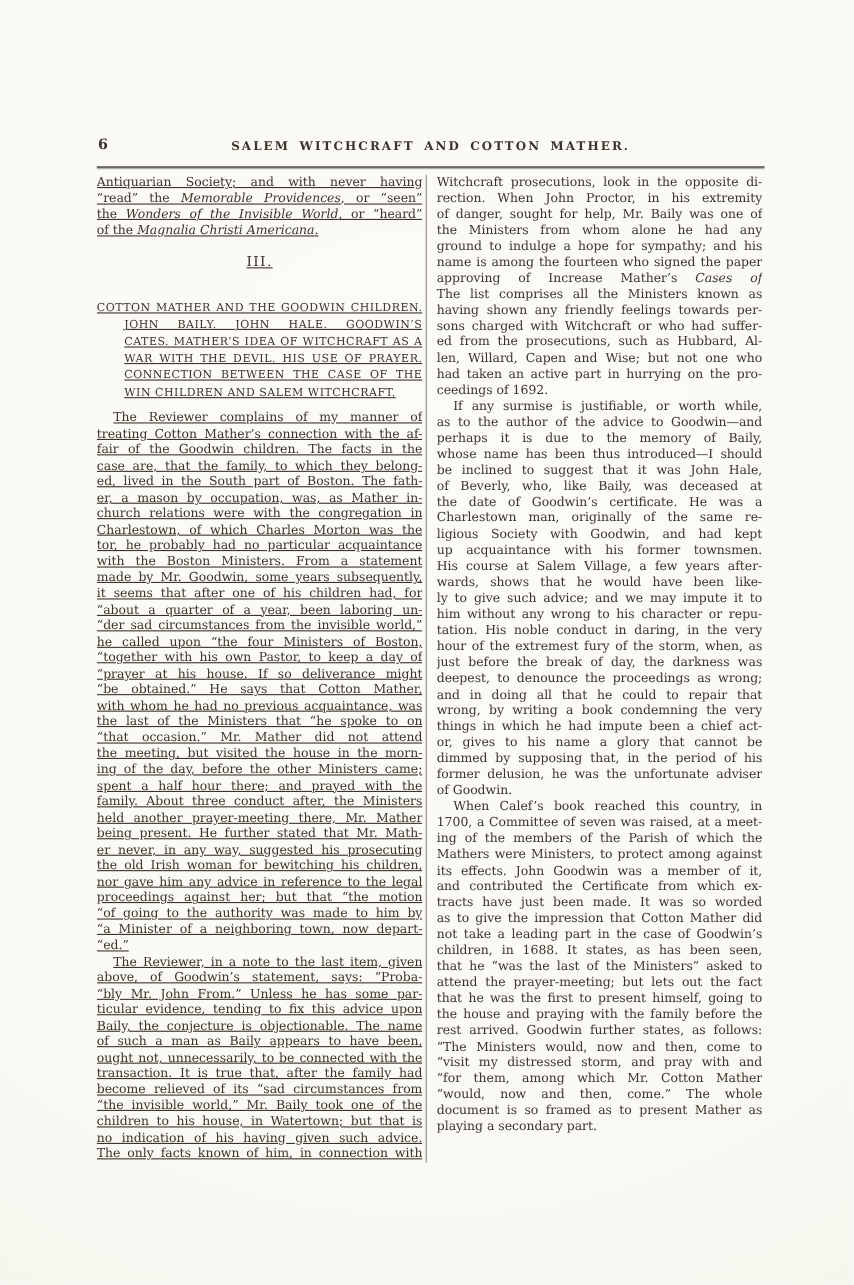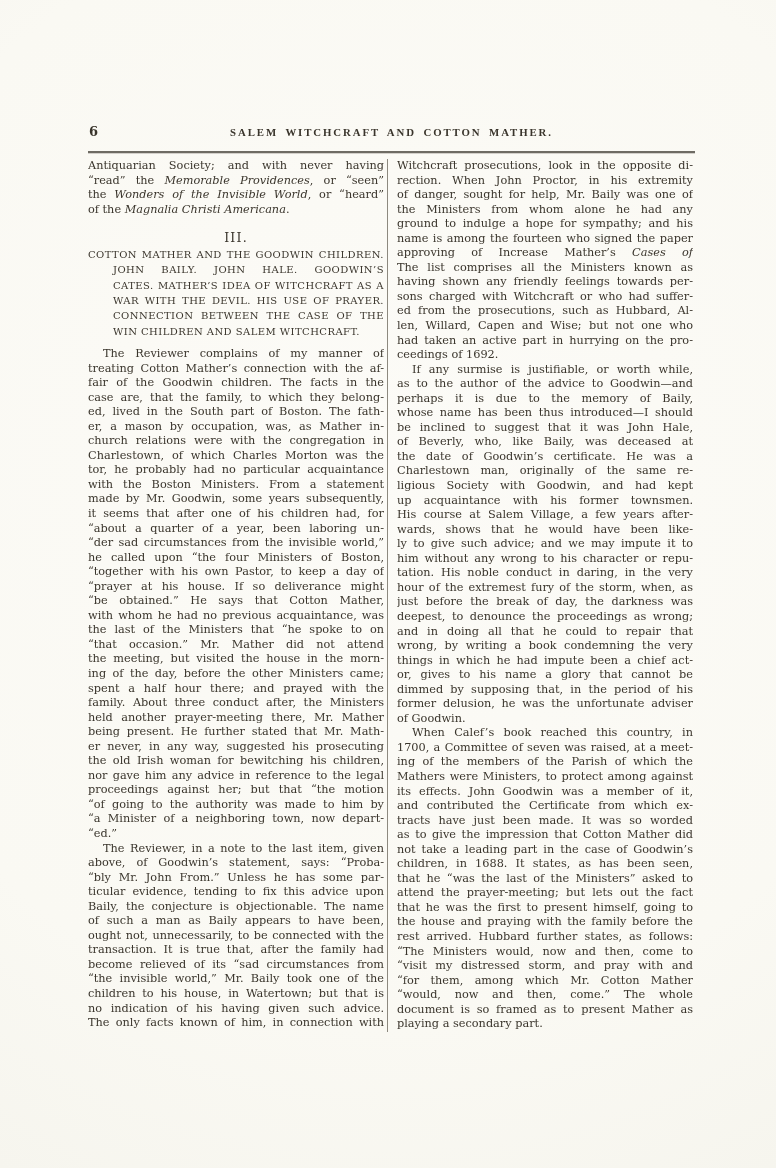--- a/index.html
+++ b/index.html
@@ -9,37 +9,37 @@
     font-family:"DejaVu Serif", serif;
     color:#3a352c;
     -webkit-font-smoothing:antialiased;
   }
   .sheet{position:absolute;inset:0;background:
     radial-gradient(circle at 50% 40%, #fcfbf7 0%, #faf9f3 70%, #f6f5ee 100%);}
   .content{position:absolute;left:88px;top:120px;width:607px;}
   .header{position:relative;height:27px;}
   .pagenum{position:absolute;left:1px;top:4px;font-size:13px;font-weight:bold;}
   .running-title{text-align:center;font-size:10.8px;font-weight:bold;
-    letter-spacing:1.9px;padding-top:6px;word-spacing:3px;font-family:Liberation Serif, serif;}
+    letter-spacing:1.9px;padding-top:6px;word-spacing:3px;}
   .header-rule{height:2px;background:#6e6b63;margin-top:4px;
     box-shadow:0 1px 0 rgba(90,85,75,0.25);}
   .columns{display:flex;margin-top:6px;align-items:stretch;}
   .col{font-size:11.3px;}
-  .col-left{width:296px;padding-right:3px;}
+  .col-left{width:296px;padding-right:3px;text-decoration:underline;}
   .col-right{width:296px;padding-left:9px;border-left:1px solid #8d897f;}
   .block{margin:0;}
   .line{
     text-align:justify;text-align-last:justify;
     line-height:14.55px;height:14.55px;overflow:hidden;
   }
   .line.lineend{text-align-last:left;}
   .block-paragraph .line.first{text-indent:15px;}
   .block-continuation .line.first{text-indent:0;}
   .block-heading{text-align:center;font-size:12.6px;letter-spacing:1.2px;
-    margin:13px 0 2px;font-weight:normal;}
+    margin:13px 0 28px;font-weight:normal;}
   .block-summary{margin:0 0 8px;}
   .block-summary .line{font-size:10px;line-height:15.3px;height:15.3px;
     letter-spacing:0.45px;font-weight:500;}
   .block-summary .line:not(.first){padding-left:25px;}
   i{font-style:italic;}
 </style>
 </head>
 <body style="color: rgb(58, 53, 44);">
 
 <div class="sheet">
@@ -170,21 +170,21 @@
             <div class="line">its effects.  John Goodwin was a member of it,</div>
             <div class="line">and contributed the Certificate from which ex-</div>
             <div class="line">tracts have just been made.  It was so worded</div>
             <div class="line">as to give the impression that Cotton Mather did</div>
             <div class="line">not take a leading part in the case of Goodwin’s</div>
             <div class="line">children, in 1688.  It states, as has been seen,</div>
             <div class="line">that he “was the last of the Ministers” asked to</div>
             <div class="line">attend the prayer-meeting; but lets out the fact</div>
             <div class="line">that he was the first to present himself, going to</div>
             <div class="line">the house and praying with the family before the</div>
-            <div class="line">rest arrived.  Hubbard further states, as follows:</div>
+            <div class="line">rest arrived.  Goodwin further states, as follows:</div>
             <div class="line">“The Ministers would, now and then, come to</div>
             <div class="line">“visit my distressed storm, and pray with and</div>
             <div class="line">“for them, among which Mr. Cotton Mather</div>
             <div class="line">“would, now and then, come.”  The whole</div>
             <div class="line">document is so framed as to present Mather as</div>
             <div class="line lineend">playing a secondary part.</div>
           </div>
         </div>
     </div>
   </div>

